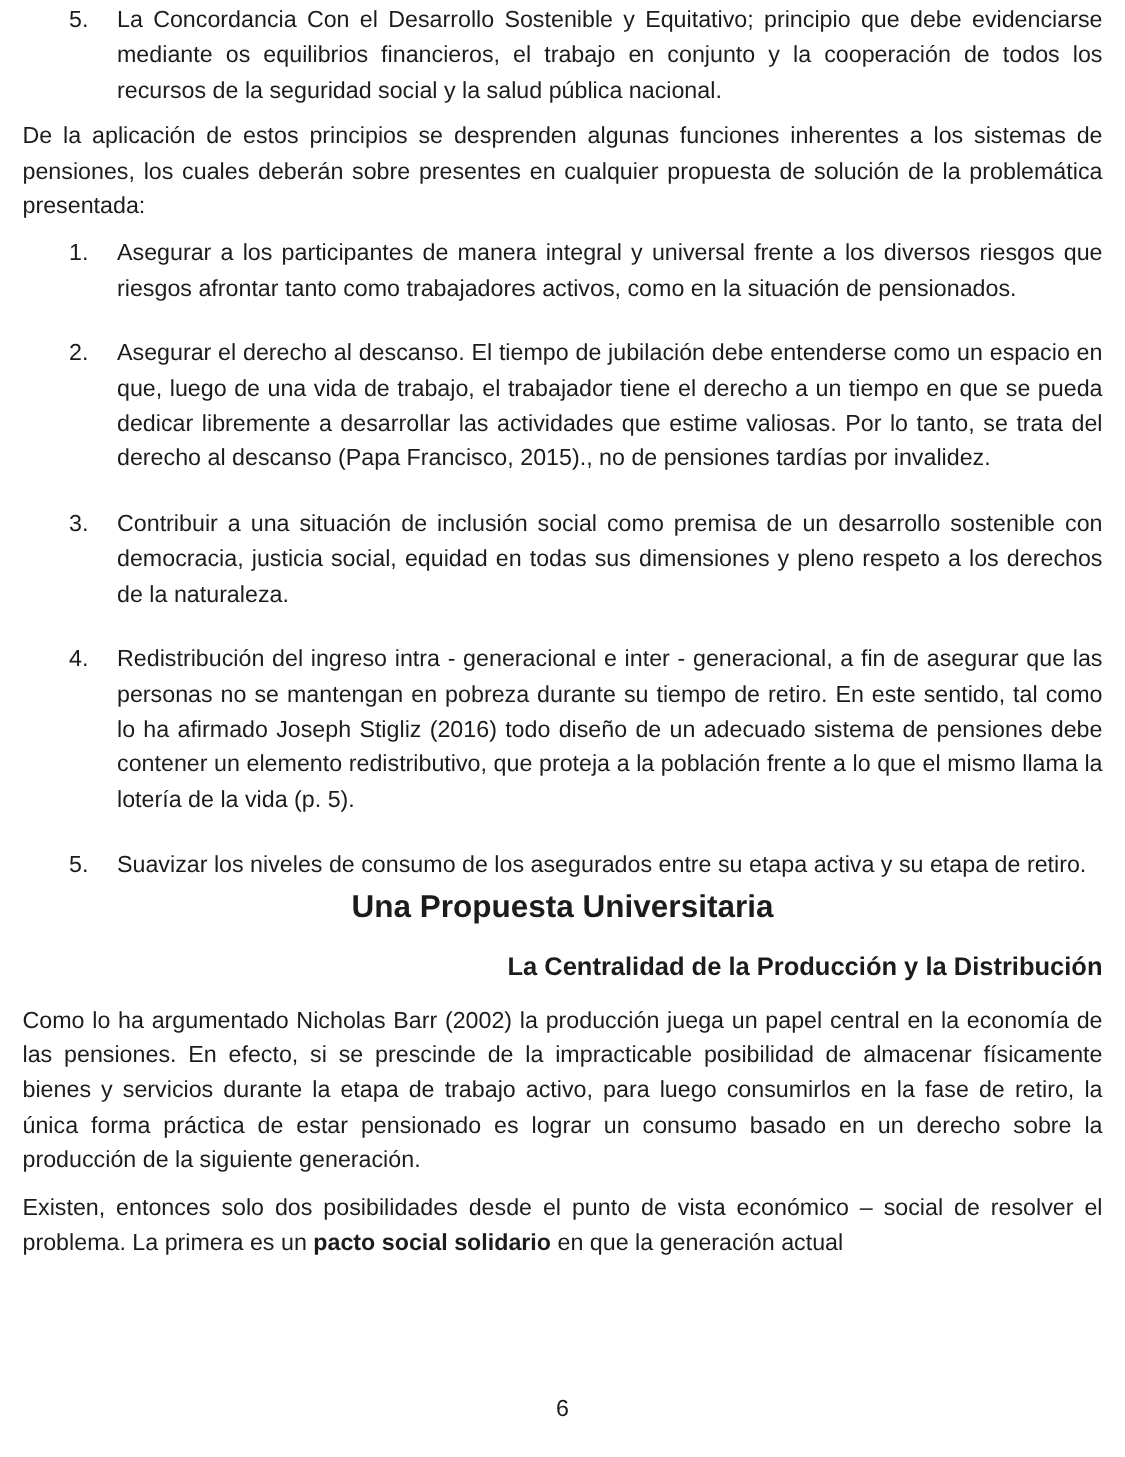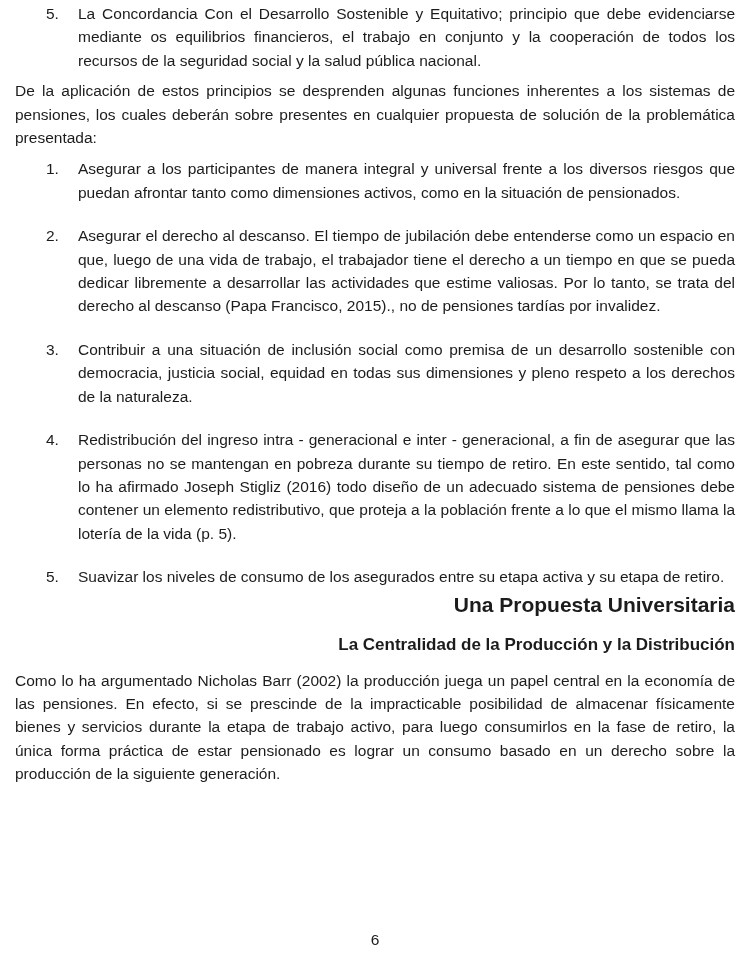--- a/index.html
+++ b/index.html
@@ -43,21 +43,21 @@
     top: 0;
   }
   .top-li {
     margin-bottom: 0;
   }
   h1.section-heading {
     font-size: 21px;
     line-height: 28px;
     font-weight: bold;
     margin: 2px 0 14px 0;
-    text-align: right;
+    text-align: center;
   }
   h2.subsection-heading {
     font-size: 17px;
     line-height: 24px;
     font-weight: bold;
     margin: 0 0 12px 0;
     text-align: right;
   }
   .para-last {
     margin: 6px 0 0 0;
@@ -84,21 +84,21 @@
       <span class="num">5.</span>
       <span>La Concordancia Con el Desarrollo Sostenible y Equitativo; principio que debe evidenciarse mediante os equilibrios financieros, el trabajo en conjunto y la cooperación de todos los recursos de la seguridad social y la salud pública nacional.</span>
     </div>
   </div>
 
   <p class="para">De la aplicación de estos principios se desprenden algunas funciones inherentes a los sistemas de pensiones, los cuales deberán sobre presentes en cualquier propuesta de solución de la problemática presentada:</p>
 
   <div class="num-list" style="margin-top:8px;">
     <div class="li">
       <span class="num">1.</span>
-      <span>Asegurar a los participantes de manera integral y universal frente a los diversos riesgos que puedan afrontar tanto como dimensiones activos, como en la situación de pensionados.</span>
+      <span>Asegurar a los participantes de manera integral y universal frente a los diversos riesgos que riesgos afrontar tanto como trabajadores activos, como en la situación de pensionados.</span>
     </div>
     <div class="li">
       <span class="num">2.</span>
       <span>Asegurar el derecho al descanso. El tiempo de jubilación debe entenderse como un espacio en que, luego de una vida de trabajo, el trabajador tiene el derecho a un tiempo en que se pueda dedicar libremente a desarrollar las actividades que estime valiosas. Por lo tanto, se trata del derecho al descanso (Papa Francisco, 2015)., no de pensiones tardías por invalidez.</span>
     </div>
     <div class="li">
       <span class="num">3.</span>
       <span>Contribuir a una situación de inclusión social como premisa de un desarrollo sostenible con democracia, justicia social, equidad en todas sus dimensiones y pleno respeto a los derechos de la naturaleza.</span>
     </div>
     <div class="li">
@@ -110,16 +110,17 @@
       <span>Suavizar los niveles de consumo de los asegurados entre su etapa activa y su etapa de retiro.</span>
     </div>
   </div>
 
   <h1 class="section-heading">Una Propuesta Universitaria</h1>
 
   <h2 class="subsection-heading">La Centralidad de la Producción y la Distribución</h2>
 
   <p class="para">Como lo ha argumentado Nicholas Barr (2002) la producción juega un papel central en la economía de las pensiones. En efecto, si se prescinde de la impracticable posibilidad de almacenar físicamente bienes y servicios durante la etapa de trabajo activo, para luego consumirlos en la fase de retiro, la única forma práctica de estar pensionado es lograr un consumo basado en un derecho sobre la producción de la siguiente generación.</p>
 
+  <p class="para para-last"><span>Existen, entonces solo dos posibilidades desde el punto de vista económico – social de resolver el problema. La primera es un </span><span class="bold">pacto social solidario</span><span> en que la generación actual</span></p>
 
   <div class="page-number">6</div>
 
 </div>
 
 </body></html>

